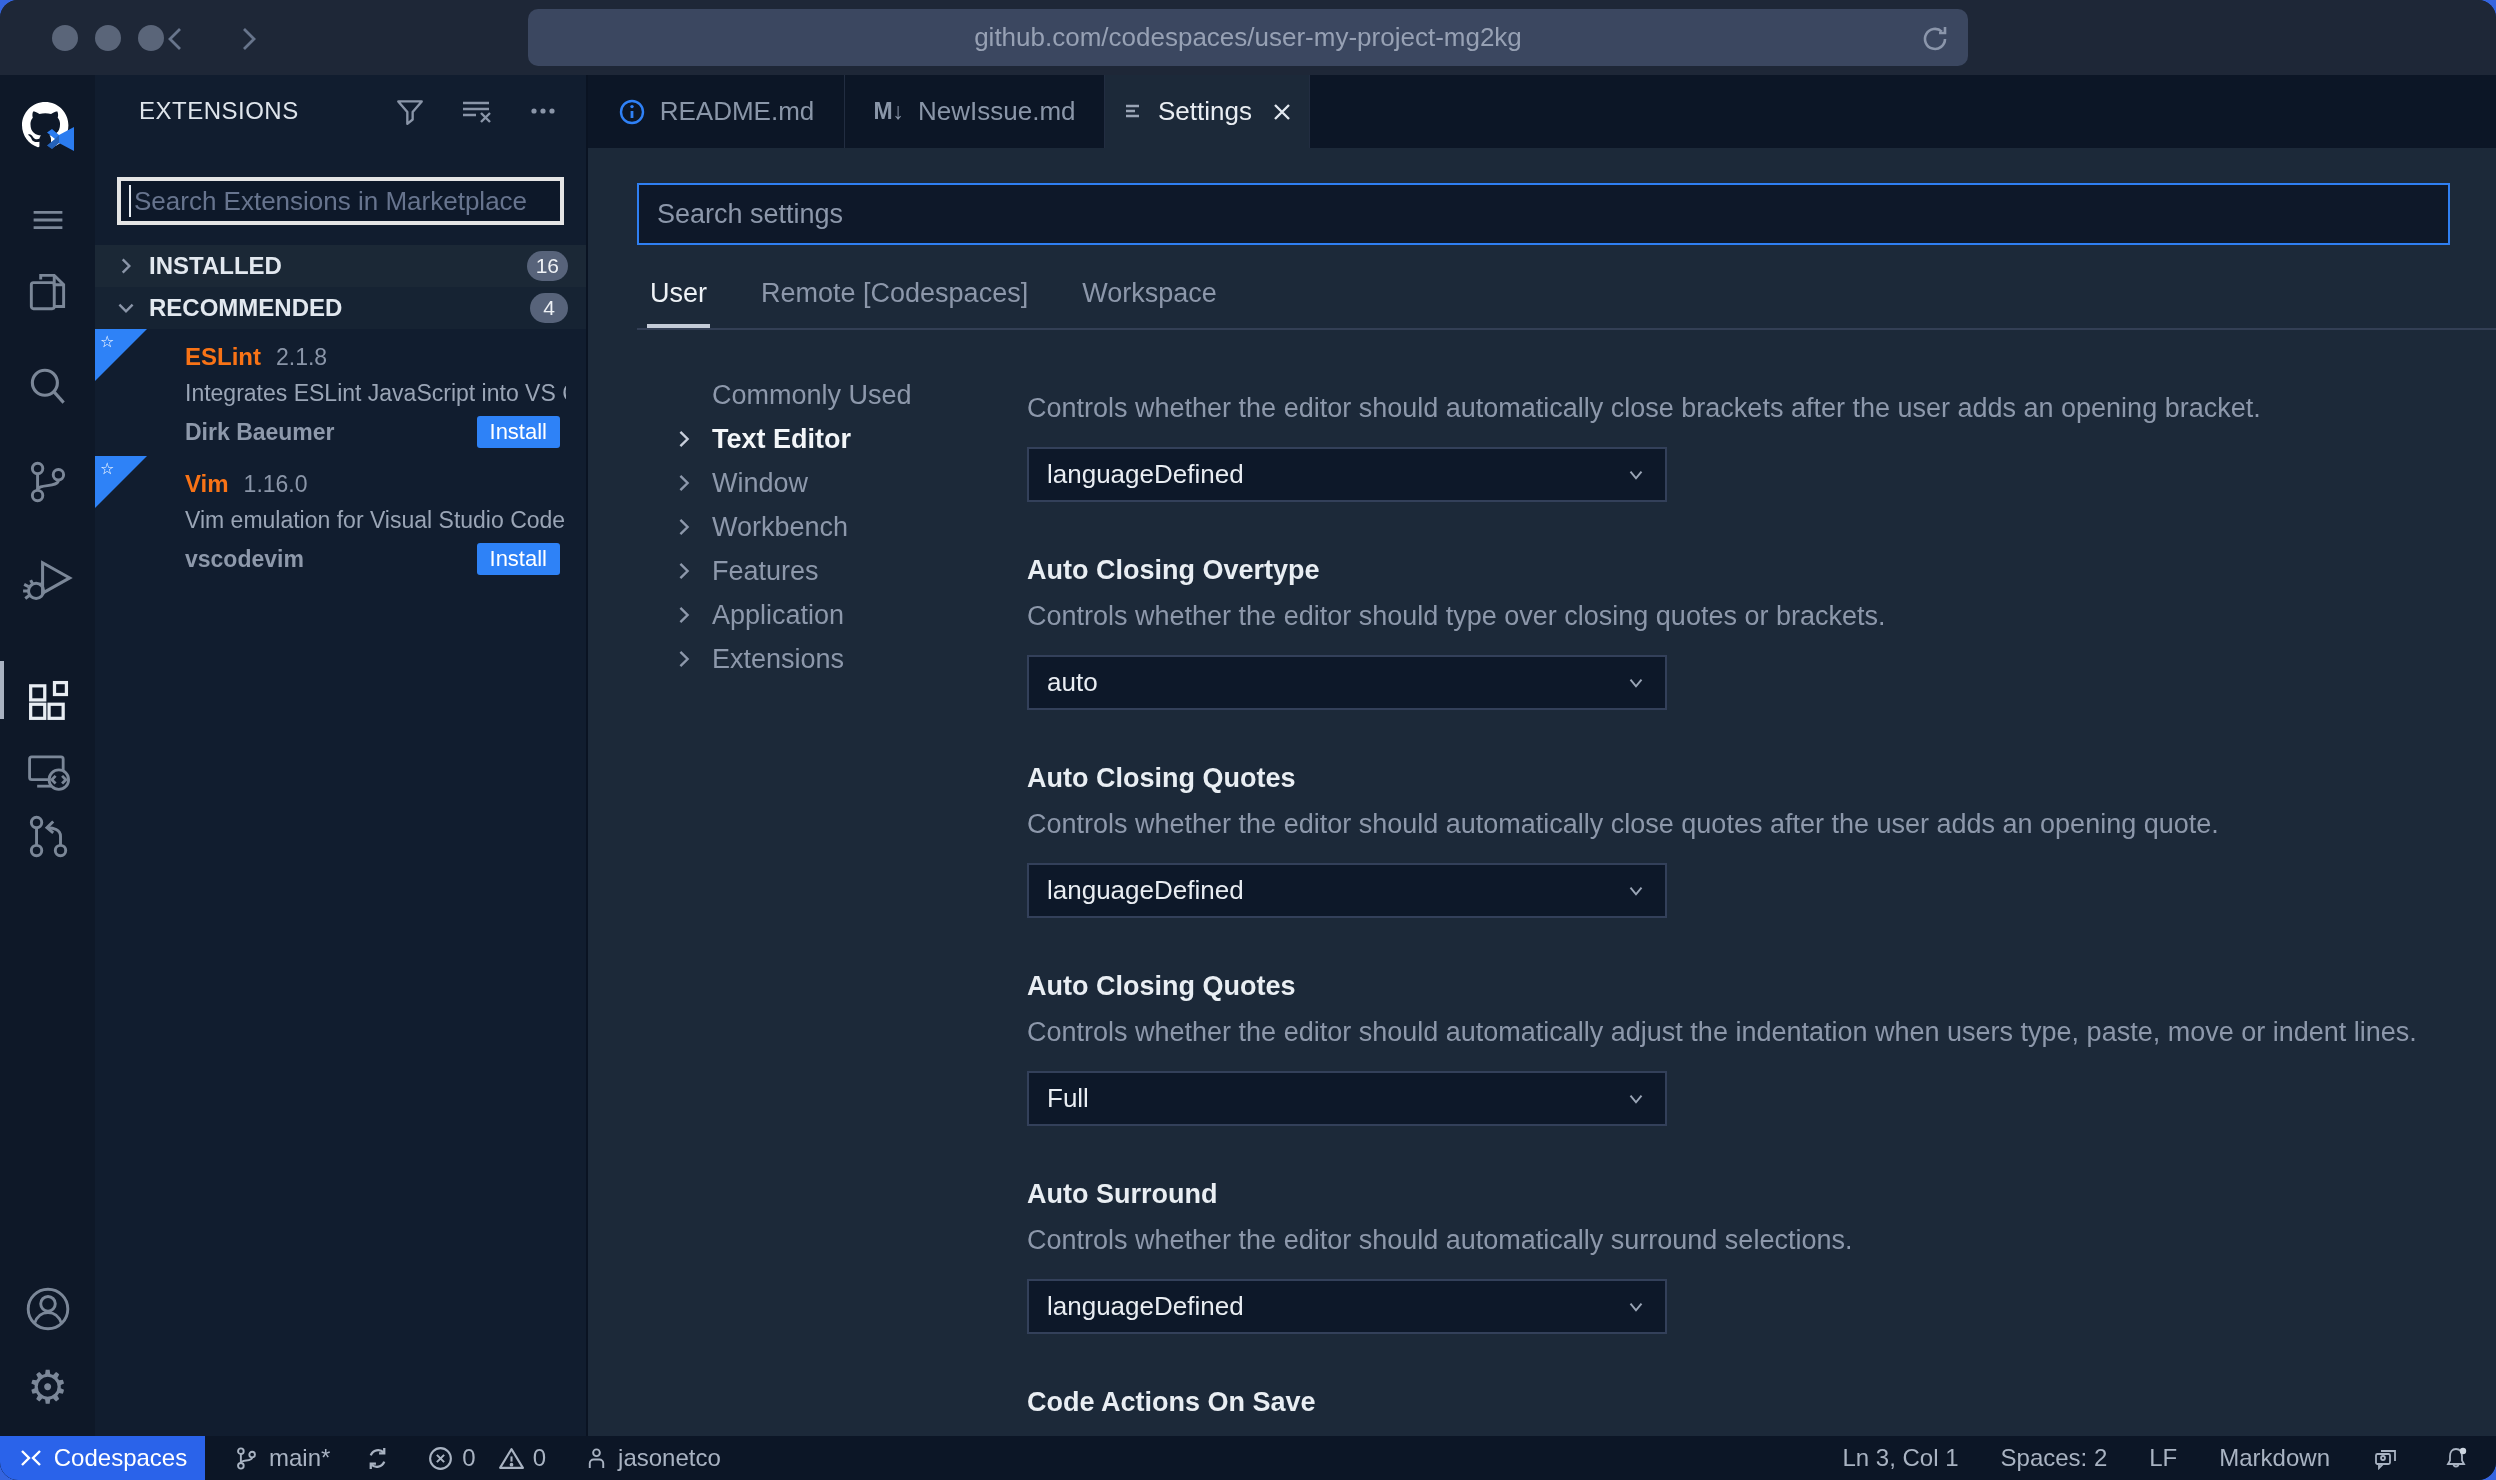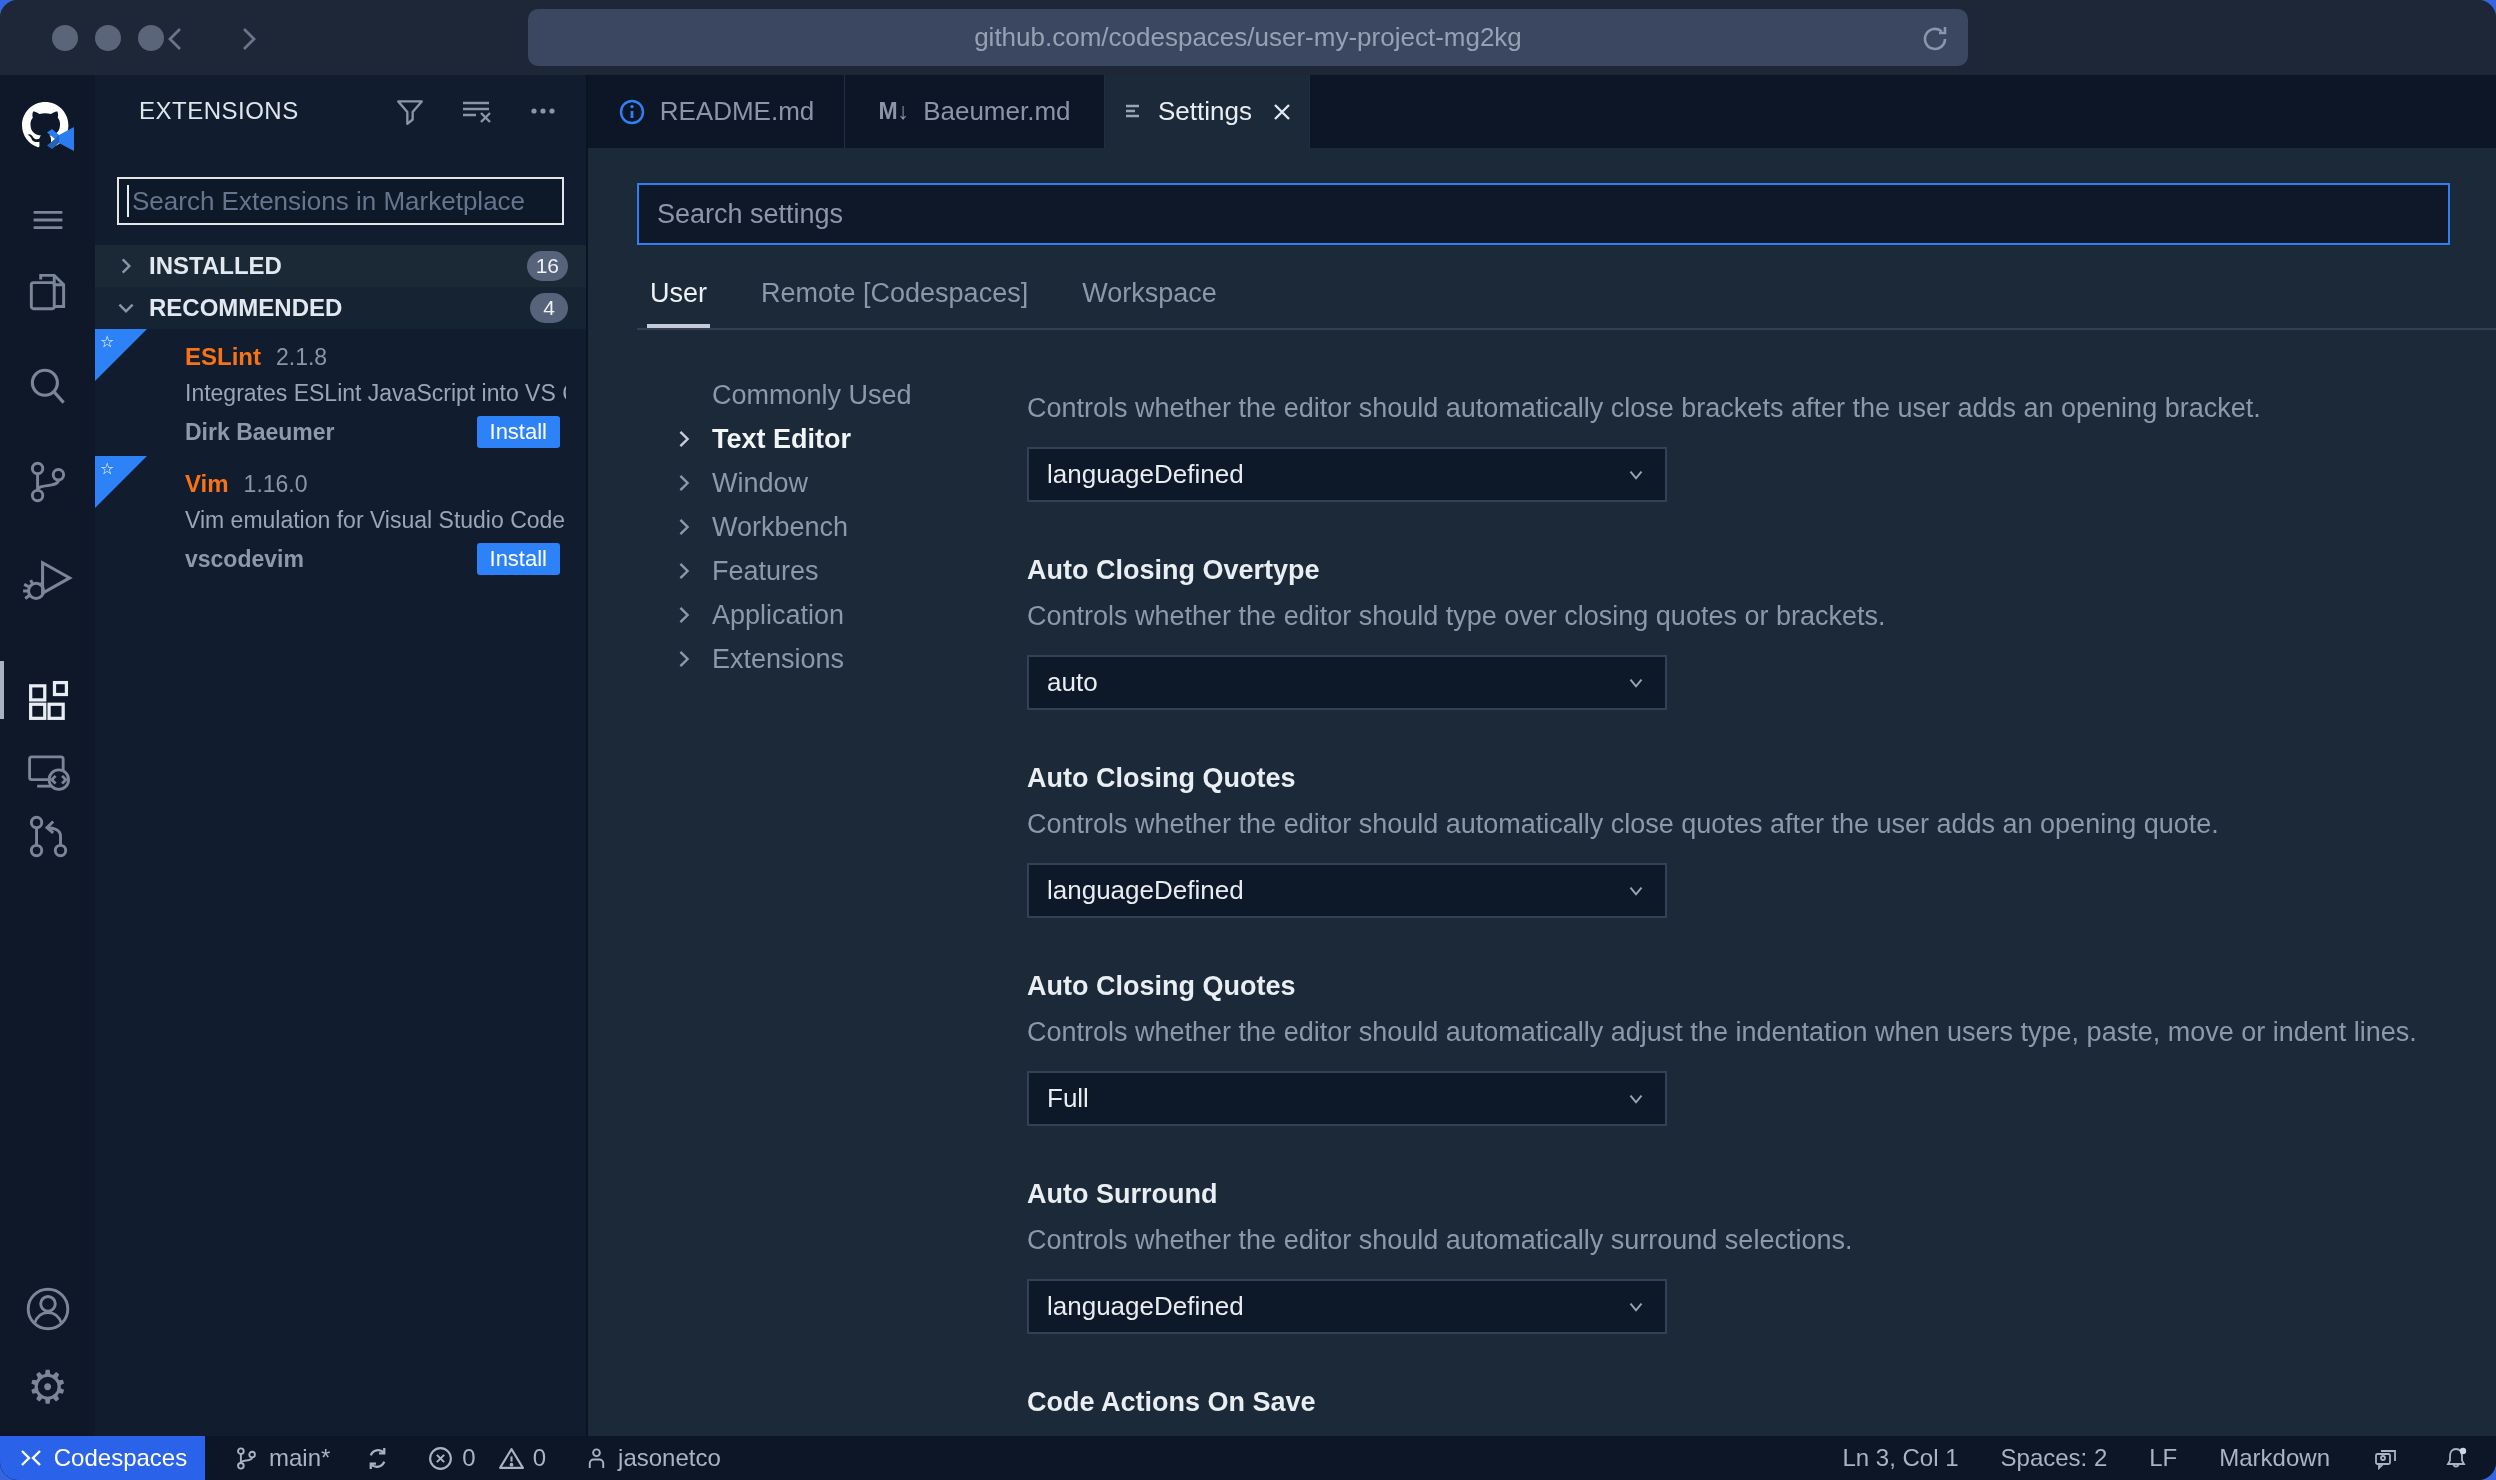--- a/index.html
+++ b/index.html
@@ -38,21 +38,21 @@
   .ab-account { margin-bottom:30px; }
   .ab-gear    { margin-bottom:26px; font-size:46px; line-height:46px; color:#7b8798; }
   .ab-active-bar { position:absolute; left:0; top:586px; width:4px; height:58px; background:#a9b2c1; }
 
   
   .sidebar { width:493px; background:#111d2f; border-right:2px solid #0a1322; flex-shrink:0;
              display:flex; flex-direction:column; overflow:hidden; }
   .side-header { height:72px; display:flex; align-items:center; padding:0 26px 0 44px; }
   .side-title { font-size:24px; color:#dfe5ec; letter-spacing:.5px; }
   .side-header-icons { margin-left:auto; display:flex; align-items:center; gap:32px; color:#8a95a8; }
-  .side-search { margin:30px 22px 0; height:48px; border:2px solid #e5e5e5; background:#0d1829;
+  .side-search { margin:30px 22px 0; height:48px; border:4px solid #e5e5e5; background:#0d1829;
                  display:flex; align-items:center; padding-left:8px; }
   .caret { width:2px; height:32px; background:#e8edf3; }
   .side-search input, .settings-search input { background:transparent; border:none; outline:none; width:100%;
                  font-family:inherit; }
   .side-search input { font-size:26px; color:#c6cdd8; margin-left:3px; }
   .side-search input::placeholder { color:#67748e; }
   .sections { margin-top:20px; }
   .section-row { height:42px; display:flex; align-items:center; padding:0 18px 0 20px; gap:12px;
                  font-weight:700; font-size:24px; color:#e2e8ef; }
   .section-row.installed { background:#1b2836; }
@@ -321,21 +321,21 @@
             <svg width="28" height="28" viewBox="0 0 28 28" fill="none">
                 <circle cx="14" cy="14" r="11" stroke="#2f81f7" stroke-width="2.4"></circle>
                 <path d="M14 13v7" stroke="#2f81f7" stroke-width="2.8"></path>
                 <circle cx="14" cy="8.6" r="1.7" fill="#2f81f7"></circle>
               </svg>
           </span>
           <span>README.md</span>
         </div>
         <div class="tab newissue">
           <span class="md-glyph">M↓</span>
-          <span>Baeumer.md</span>
+          <span>NewIssue.md</span>
         </div>
         <div class="tab settings active">
           <span>
             <svg width="24" height="24" viewBox="0 0 24 24" fill="none" stroke="#9aa5b6" stroke-width="2.4">
                 <path d="M6 6h13M6 11h9M6 16h13"></path>
               </svg>
           </span>
           <span>Settings</span>
           <span class="tab-close">
             <svg width="24" height="24" viewBox="0 0 24 24" fill="none" stroke="#e2e8ef" stroke-width="2.4">

